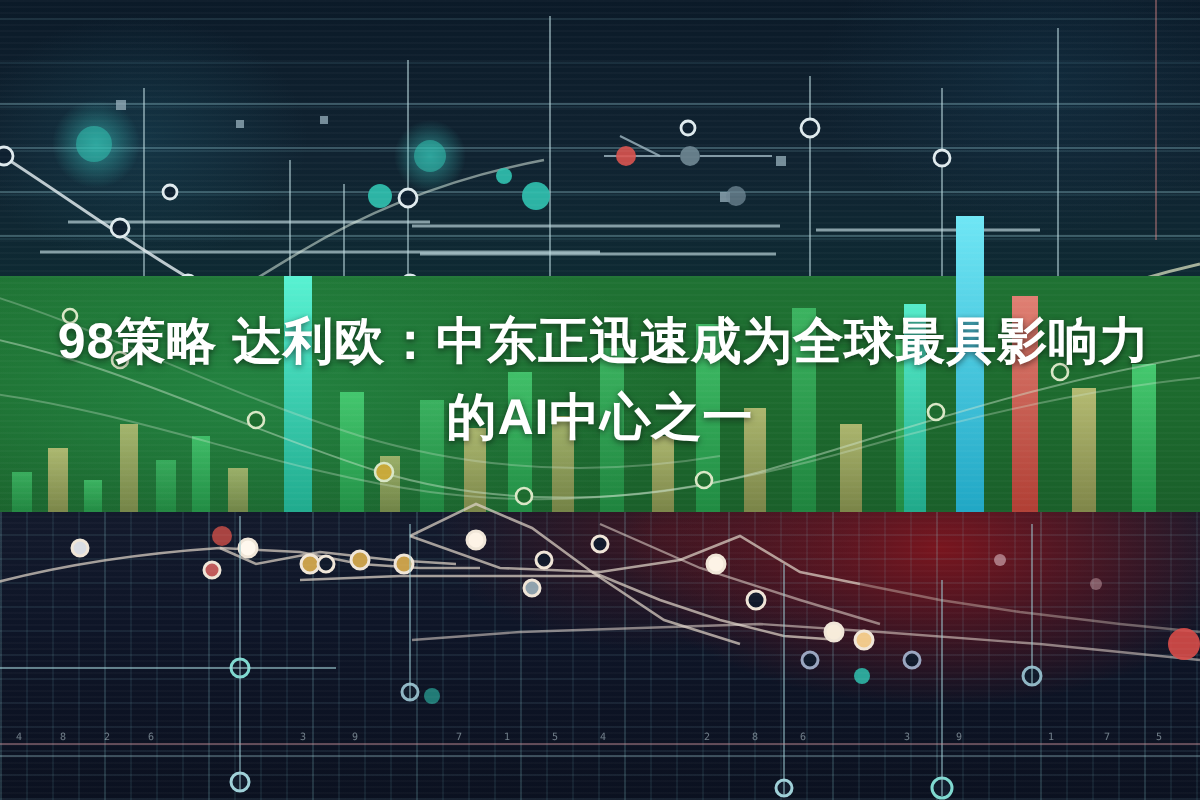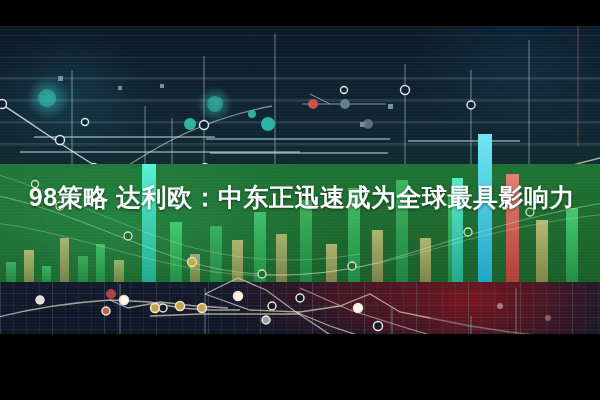--- a/index.html
+++ b/index.html
@@ -1,22 +1,21 @@
 <!DOCTYPE html>
 <html><head>
 <meta charset="utf-8">
 <style>
   html,body{margin:0;padding:0;background:#000;}
   #stage{
     position:relative;
-    width:600px;height:308px;
+    width:600px;height:400px;
     overflow:hidden;
     font-family:"Liberation Sans","DejaVu Sans",sans-serif;
     background:#0d1b2a;
-    margin-top:26px;
   }
 
   
   .band-top{
     position:absolute;left:0;top:0;width:600px;height:142px;
     background:
       radial-gradient(120px 90px at 70px 70px, rgba(30,90,110,.35), rgba(0,0,0,0) 70%),
       radial-gradient(160px 110px at 520px 40px, rgba(25,70,95,.30), rgba(0,0,0,0) 70%),
       linear-gradient(180deg,#0b1a28 0%,#102331 55%,#0e2a33 100%);
   }
@@ -322,16 +321,17 @@
         <text x="452" y="370">3</text>
         <text x="478" y="370">9</text>
       <text x="524" y="370">1</text>
         <text x="552" y="370">7</text>
         <text x="578" y="370">5</text>
     </g>
   </svg>
 
   <div class="title-wrap">
     <div class="title-line l1">98策略 达利欧：中东正迅速成为全球最具影响力</div>
+    <div class="title-line l2">的AI中心之一</div>
   </div>
 
   <div class="scan"></div>
 </div>
 
 </body></html>

